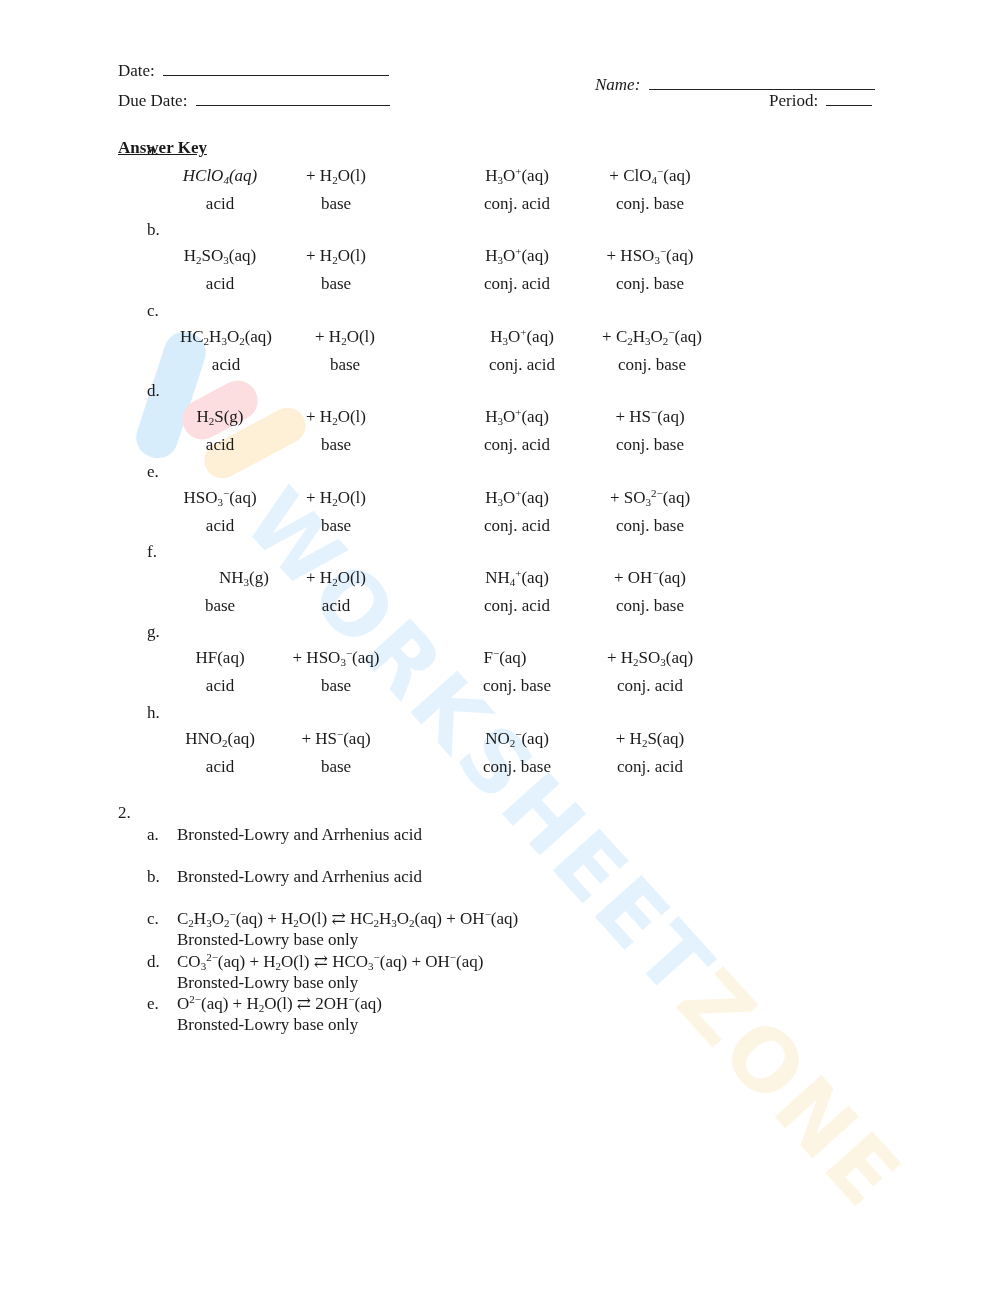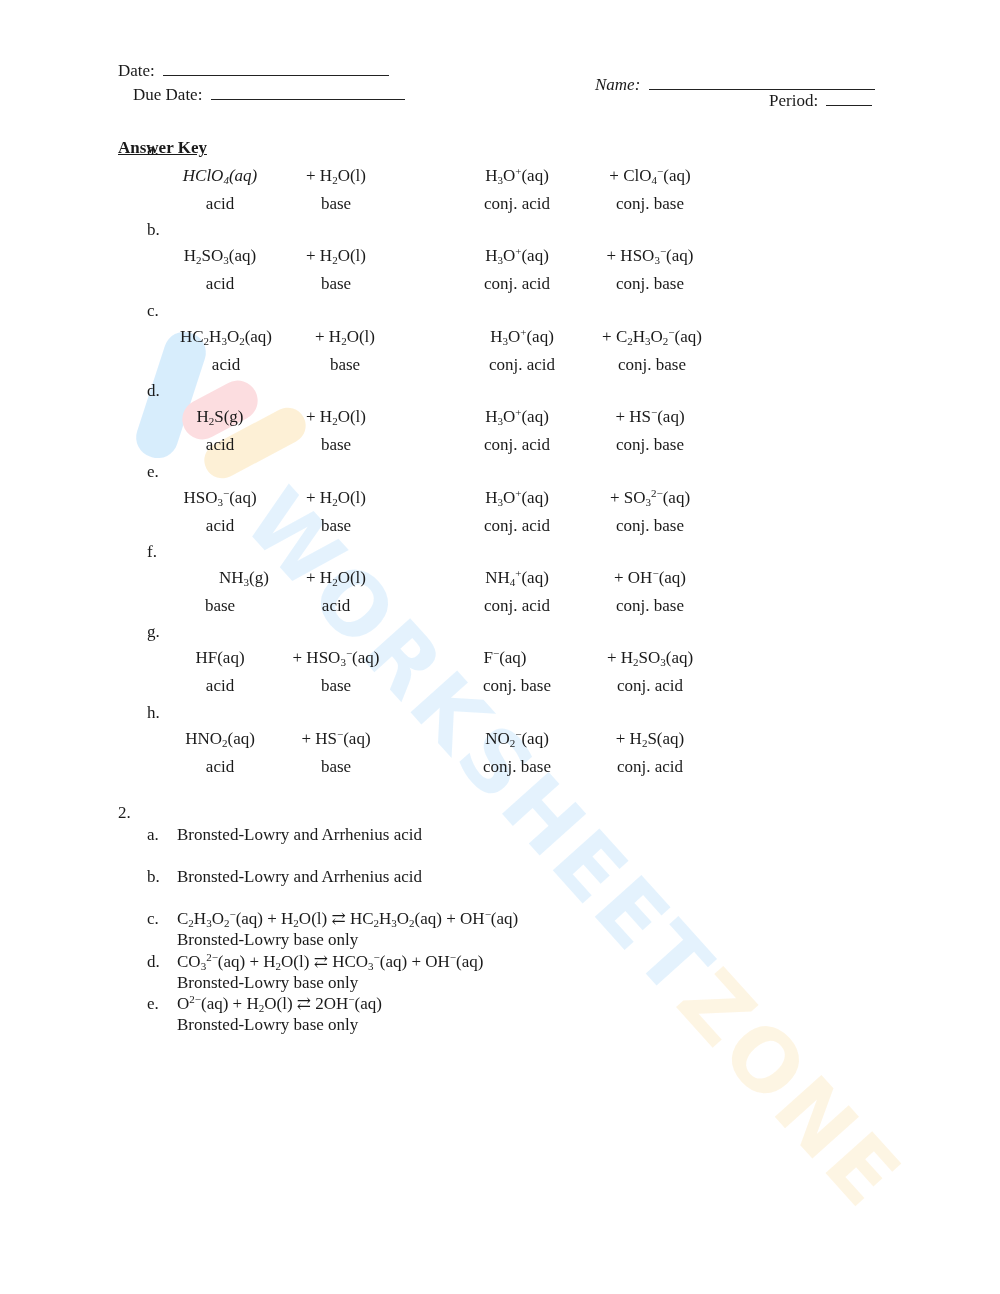--- a/index.html
+++ b/index.html
@@ -38,21 +38,21 @@
 </div>
 
 <div class="abs" style="left:118px; top:60px;">
   <span>Date:</span>
   <span class="field-line" style="width:226px;"></span>
 </div>
 <div class="abs" style="left:595px; top:74px;font-style:italic;">
   <span>Name:</span>
   <span class="field-line" style="width:226px;"></span>
 </div>
-<div class="abs" style="left:118px; top:84px;margin-left:15px;">
+<div class="abs" style="left:118px; top:90px;">
   <span>Due Date:</span>
   <span class="field-line" style="width:194px;"></span>
 </div>
 <div class="abs" style="left:769px; top:90px;">
   <span>Period:</span>
   <span class="field-line" style="width:46px;"></span>
 </div>
 
 <div class="abs title" style="left:118px; top:119px;margin-top:19px;">Answer Key</div>
 

